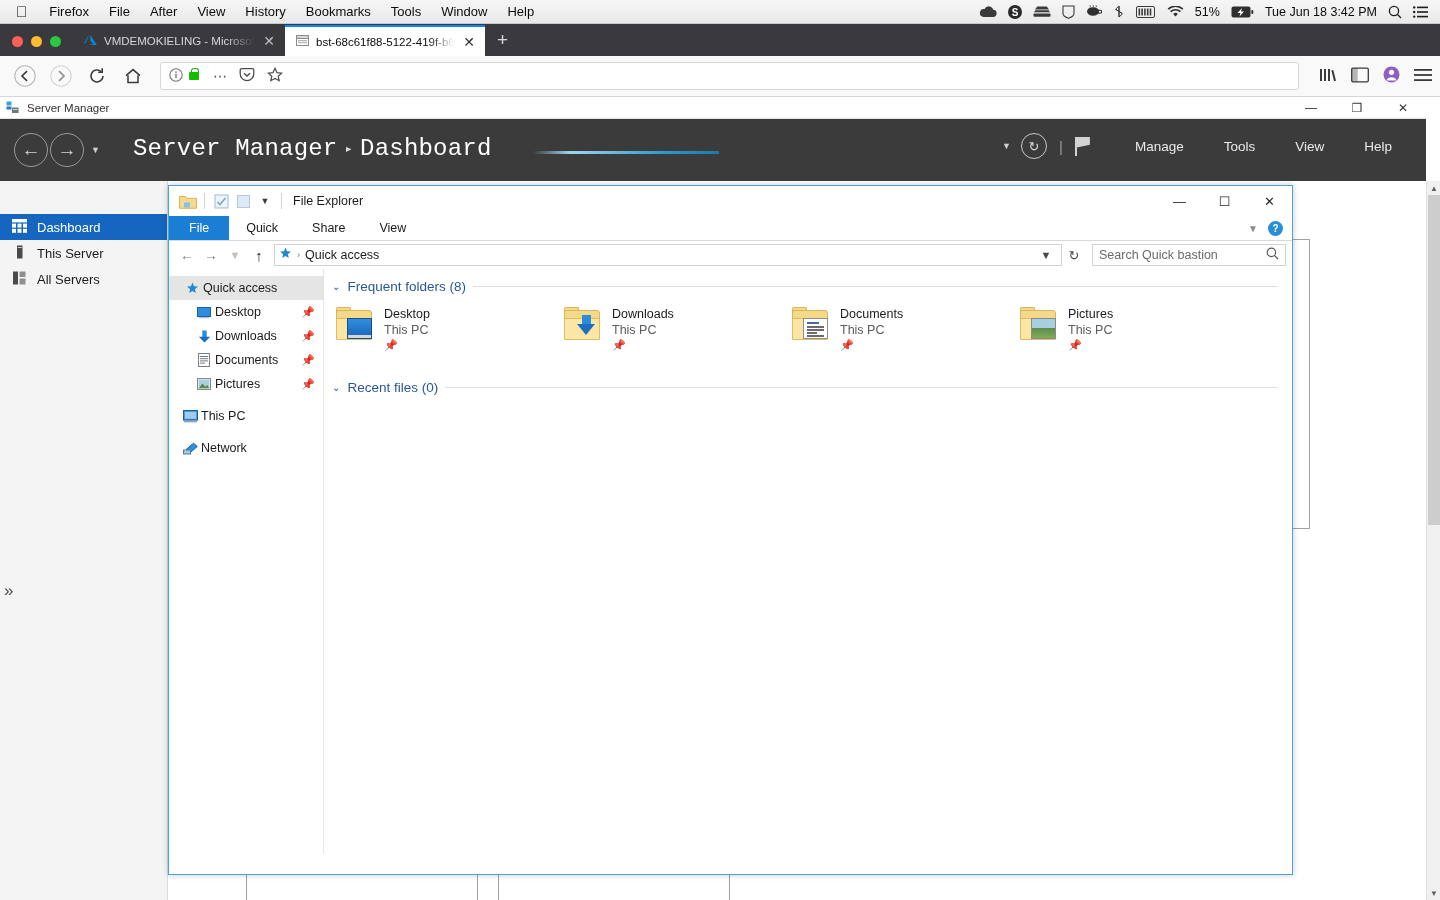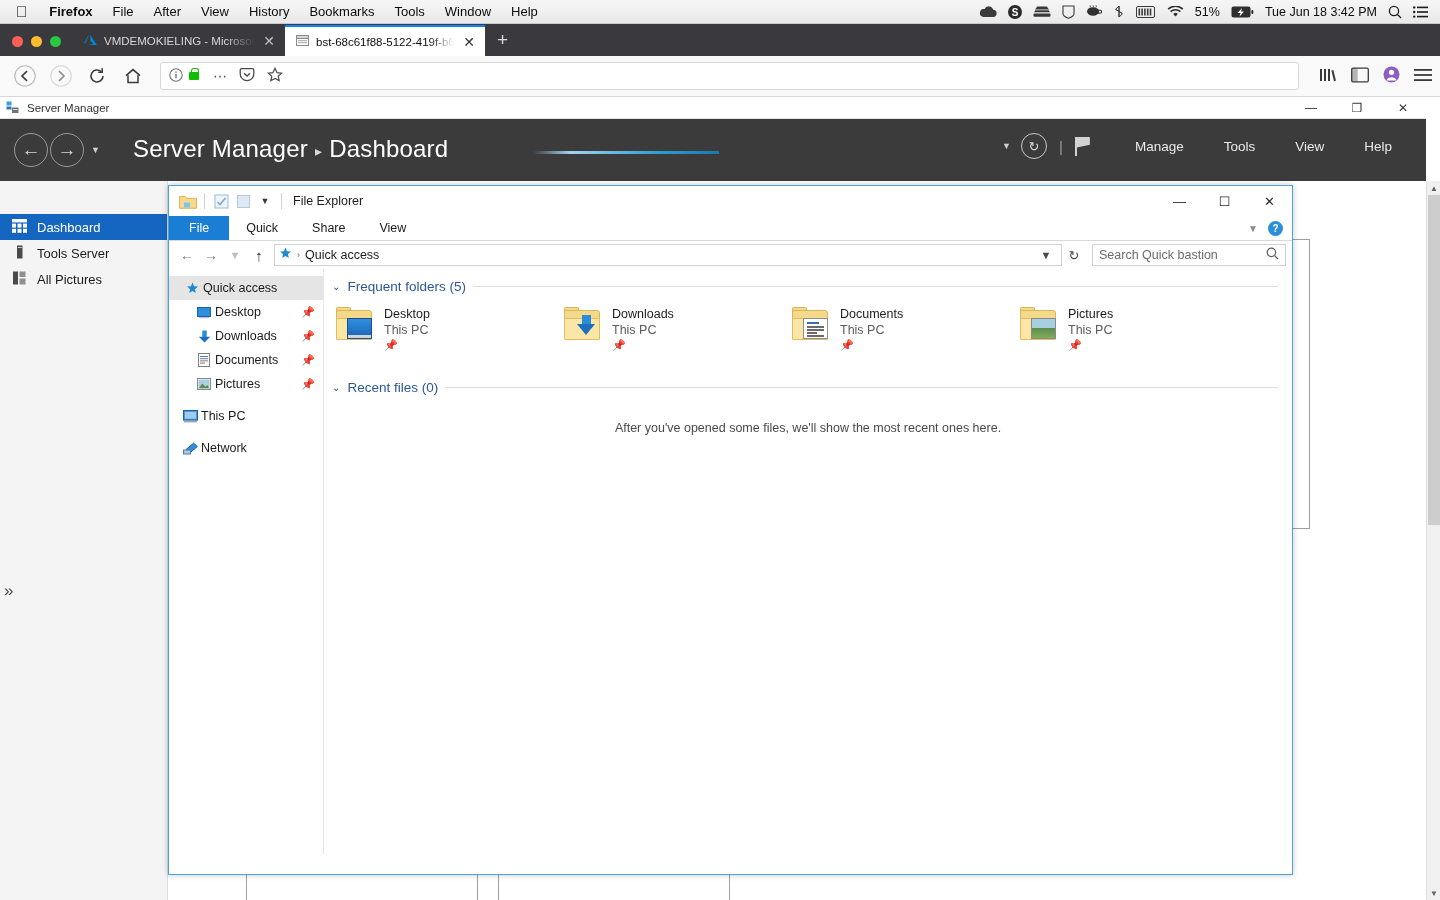--- a/index.html
+++ b/index.html
@@ -13,21 +13,21 @@
 
   
   .mac-menubar{
     position:absolute; left:0; top:0; width:1440px; height:24px;
     background: linear-gradient(#f6f6f6,#e9e9e9);
     border-bottom:1px solid #c9c9c9;
     display:flex; align-items:center; font-size:13px; color:#0b0b0b;
   }
   .mac-apple{ padding:0 12px 0 16px; font-size:15px; line-height:1; }
   .mac-menu-item{ padding:0 10px; white-space:nowrap; }
-  .mac-menu-item.bold{ font-weight:bold; }
+  .mac-menu-item.bold{ font-weight:normal; }
   .mac-right{ margin-left:auto; display:flex; align-items:center; gap:11px; padding-right:12px; }
   .mac-right .mi{ display:flex; align-items:center; color:#1c1c1c; }
   .mac-clock{ font-size:12.5px; white-space:nowrap; }
   .mac-pct{ font-size:12.5px; }
 
   
   .ff-tabbar{
     position:absolute; left:0; top:24px; width:1440px; height:32px;
     background:#3a3a3e;
     display:flex; align-items:flex-end;
@@ -79,21 +79,21 @@
   .sm-titlebar .ttl{ font-size:11.5px; color:#333; margin-left:8px; }
   .sm-winbtns{ margin-left:auto; display:flex; }
   .sm-winbtns span{ width:46px; height:22px; display:flex; align-items:center; justify-content:center;
      font-size:12px; color:#333; }
   .sm-header{ position:absolute; left:0; top:22px; width:1426px; height:62px; background:#3b3b3b; }
   .sm-navarrows{ position:absolute; left:14px; top:14px; display:flex; align-items:center; gap:2px; }
   .circ{ width:34px; height:34px; border-radius:50%; border:1.6px solid #9a9a9a; color:#d8d8d8;
      display:flex; align-items:center; justify-content:center; font-size:19px; }
   .caret-dn{ color:#cfcfcf; font-size:9px; margin-left:5px; }
   .sm-breadcrumb{ position:absolute; left:133px; top:16px; font-size:24px; color:#fff; font-weight:300;
-     letter-spacing:.2px; }
+     letter-spacing:.2px;font-family:Liberation Mono, monospace; }
   .sm-breadcrumb .sep{ font-size:14px; color:#d8d8d8; vertical-align:middle; margin:0 7px; }
   .sm-progress{ position:absolute; left:533px; top:32px; width:186px; height:3px;
      background:linear-gradient(90deg,#3b3b3b,#9fd4ef 20%,#2b9ad3 70%,#1b79ab); }
   .sm-headright{ position:absolute; right:14px; top:14px; display:flex; align-items:center; gap:0; }
   .sm-headright .c2{ width:26px; height:26px; border-radius:50%; border:1.4px solid #c9c9c9; color:#d8d8d8;
      display:flex; align-items:center; justify-content:center; font-size:13px; }
   .sm-headright .bar{ color:#9a9a9a; margin:0 12px; font-size:15px; }
   .sm-flag{ width:14px; height:19px; position:relative; margin-right:26px; }
   .sm-flag:before{ content:""; position:absolute; left:0; top:0; width:2px; height:19px; background:#d2d2d2; }
   .sm-flag:after{ content:""; position:absolute; left:2px; top:0; width:13px; height:11px; background:#d2d2d2;
@@ -474,31 +474,31 @@
         </span>
         <span>Dashboard</span>
       </div>
       <div class="sm-nav-item">
         <span>
           <svg width="15" height="14" viewBox="0 0 15 14">
               <rect x="5" y="0.5" width="5.5" height="13" fill="#4a4a4a"></rect>
               <rect x="5.8" y="2" width="4" height="1" fill="#cfcfcf"></rect>
             </svg>
         </span>
-        <span>Tools Server</span>
+        <span>This Server</span>
       </div>
       <div class="sm-nav-item">
         <span>
           <svg width="15" height="14" viewBox="0 0 15 14">
               <rect x="1" y="0.5" width="5" height="13" fill="#4a4a4a"></rect>
               <rect x="7.5" y="0.5" width="6" height="5.5" fill="#8f8f8f"></rect>
               <rect x="7.5" y="7.5" width="6" height="6" fill="#8f8f8f"></rect>
             </svg>
         </span>
-        <span>All Pictures</span>
+        <span>All Servers</span>
       </div>
       <div class="sm-chevrons">»</div>
     </div>
 
     <div class="sm-body">
 
       <div class="sm-panel" style="left:1034px; top:58px; width:108px; height:290px;">
         <div class="sm-hide">Hide</div>
       </div>
       <div class="sm-panel" style="left:78px; top:688px; width:232px; height:64px;"></div>
@@ -659,21 +659,21 @@
                 </svg>
             </span>
             <span>Network</span>
           </div>
         </div>
 
         <div class="fe-content">
 
           <div class="sect-head">
             <span class="sect-chev">⌄</span>
-            <span class="sect-title">Frequent folders (5)</span>
+            <span class="sect-title">Frequent folders (8)</span>
             <span class="sect-line"></span>
           </div>
 
           <div class="tiles">
             <div class="tile">
               <span class="tile-ico">
                 <span class="folder">
                     <span class="tab"></span>
                     <span class="back"></span>
                     <span class="front"></span>
@@ -744,20 +744,19 @@
               </span>
             </div>
           </div>
 
           <div class="sect-head" style="margin-top:28px">
             <span class="sect-chev">⌄</span>
             <span class="sect-title">Recent files (0)</span>
             <span class="sect-line"></span>
           </div>
 
-          <div class="empty-msg">After you've opened some files, we'll show the most recent ones here.</div>
         </div>
       </div>
 
     </div>
 
   </div>
 </div>
 
 </body></html>

